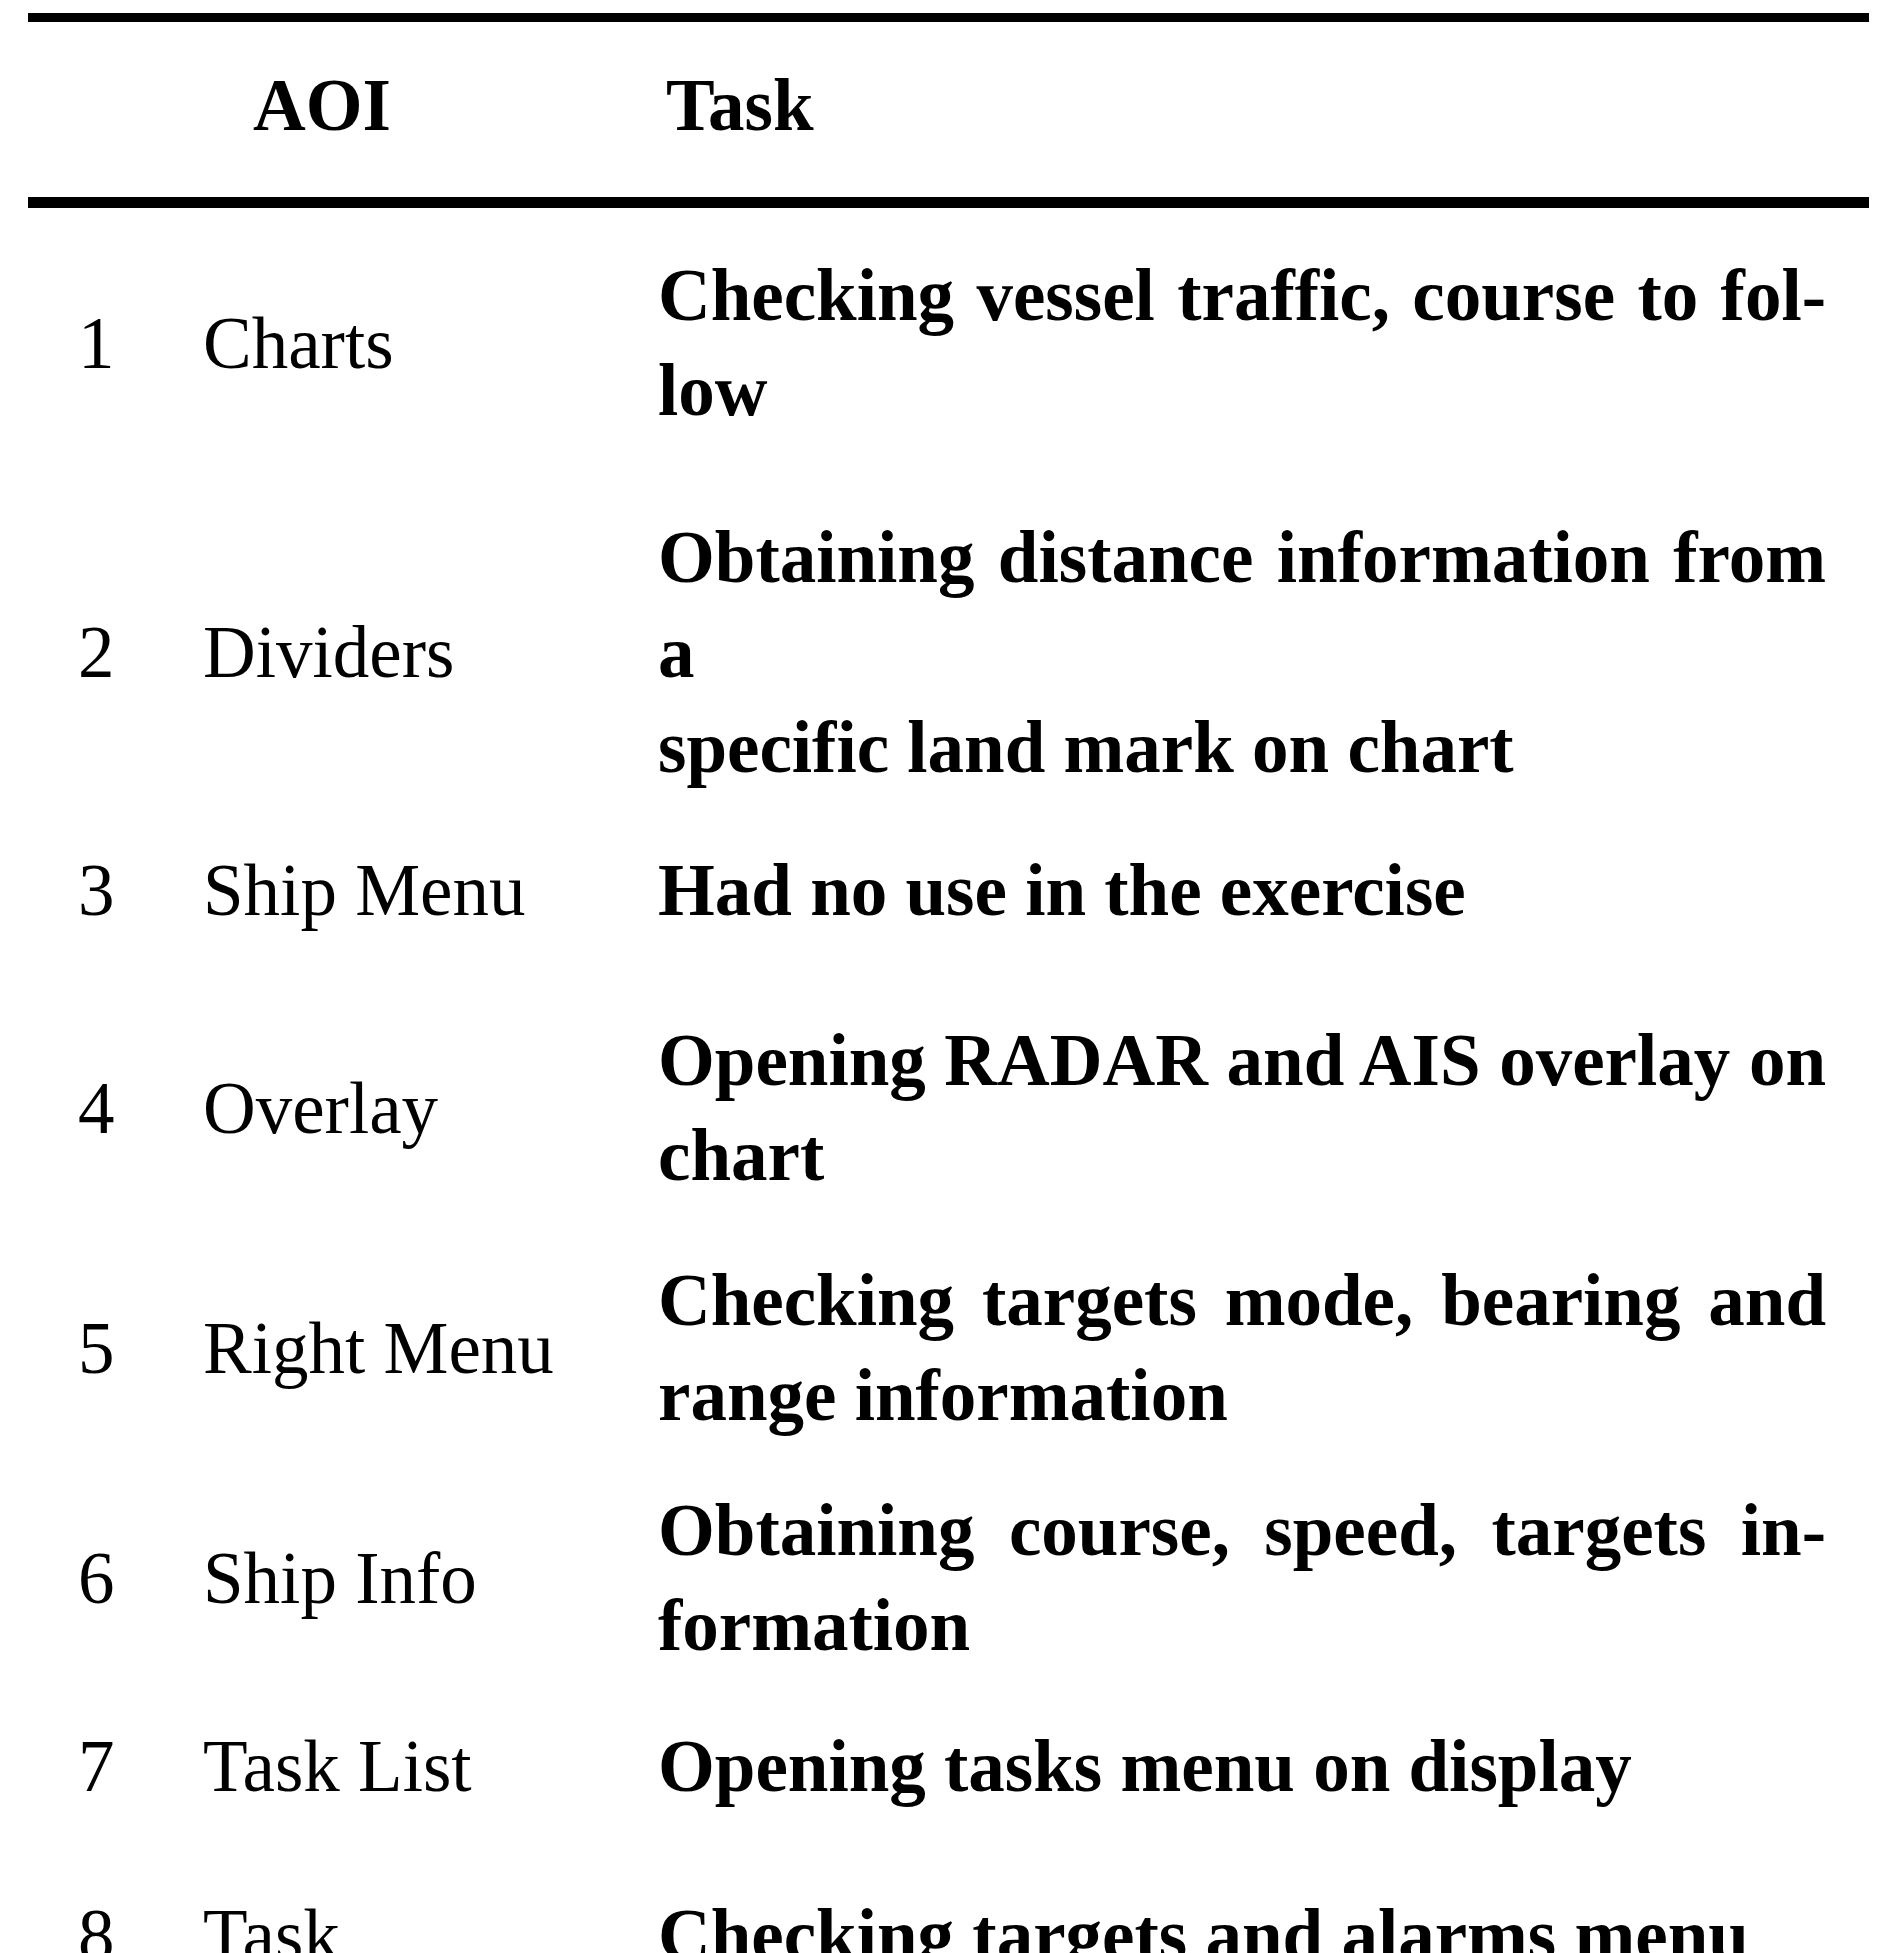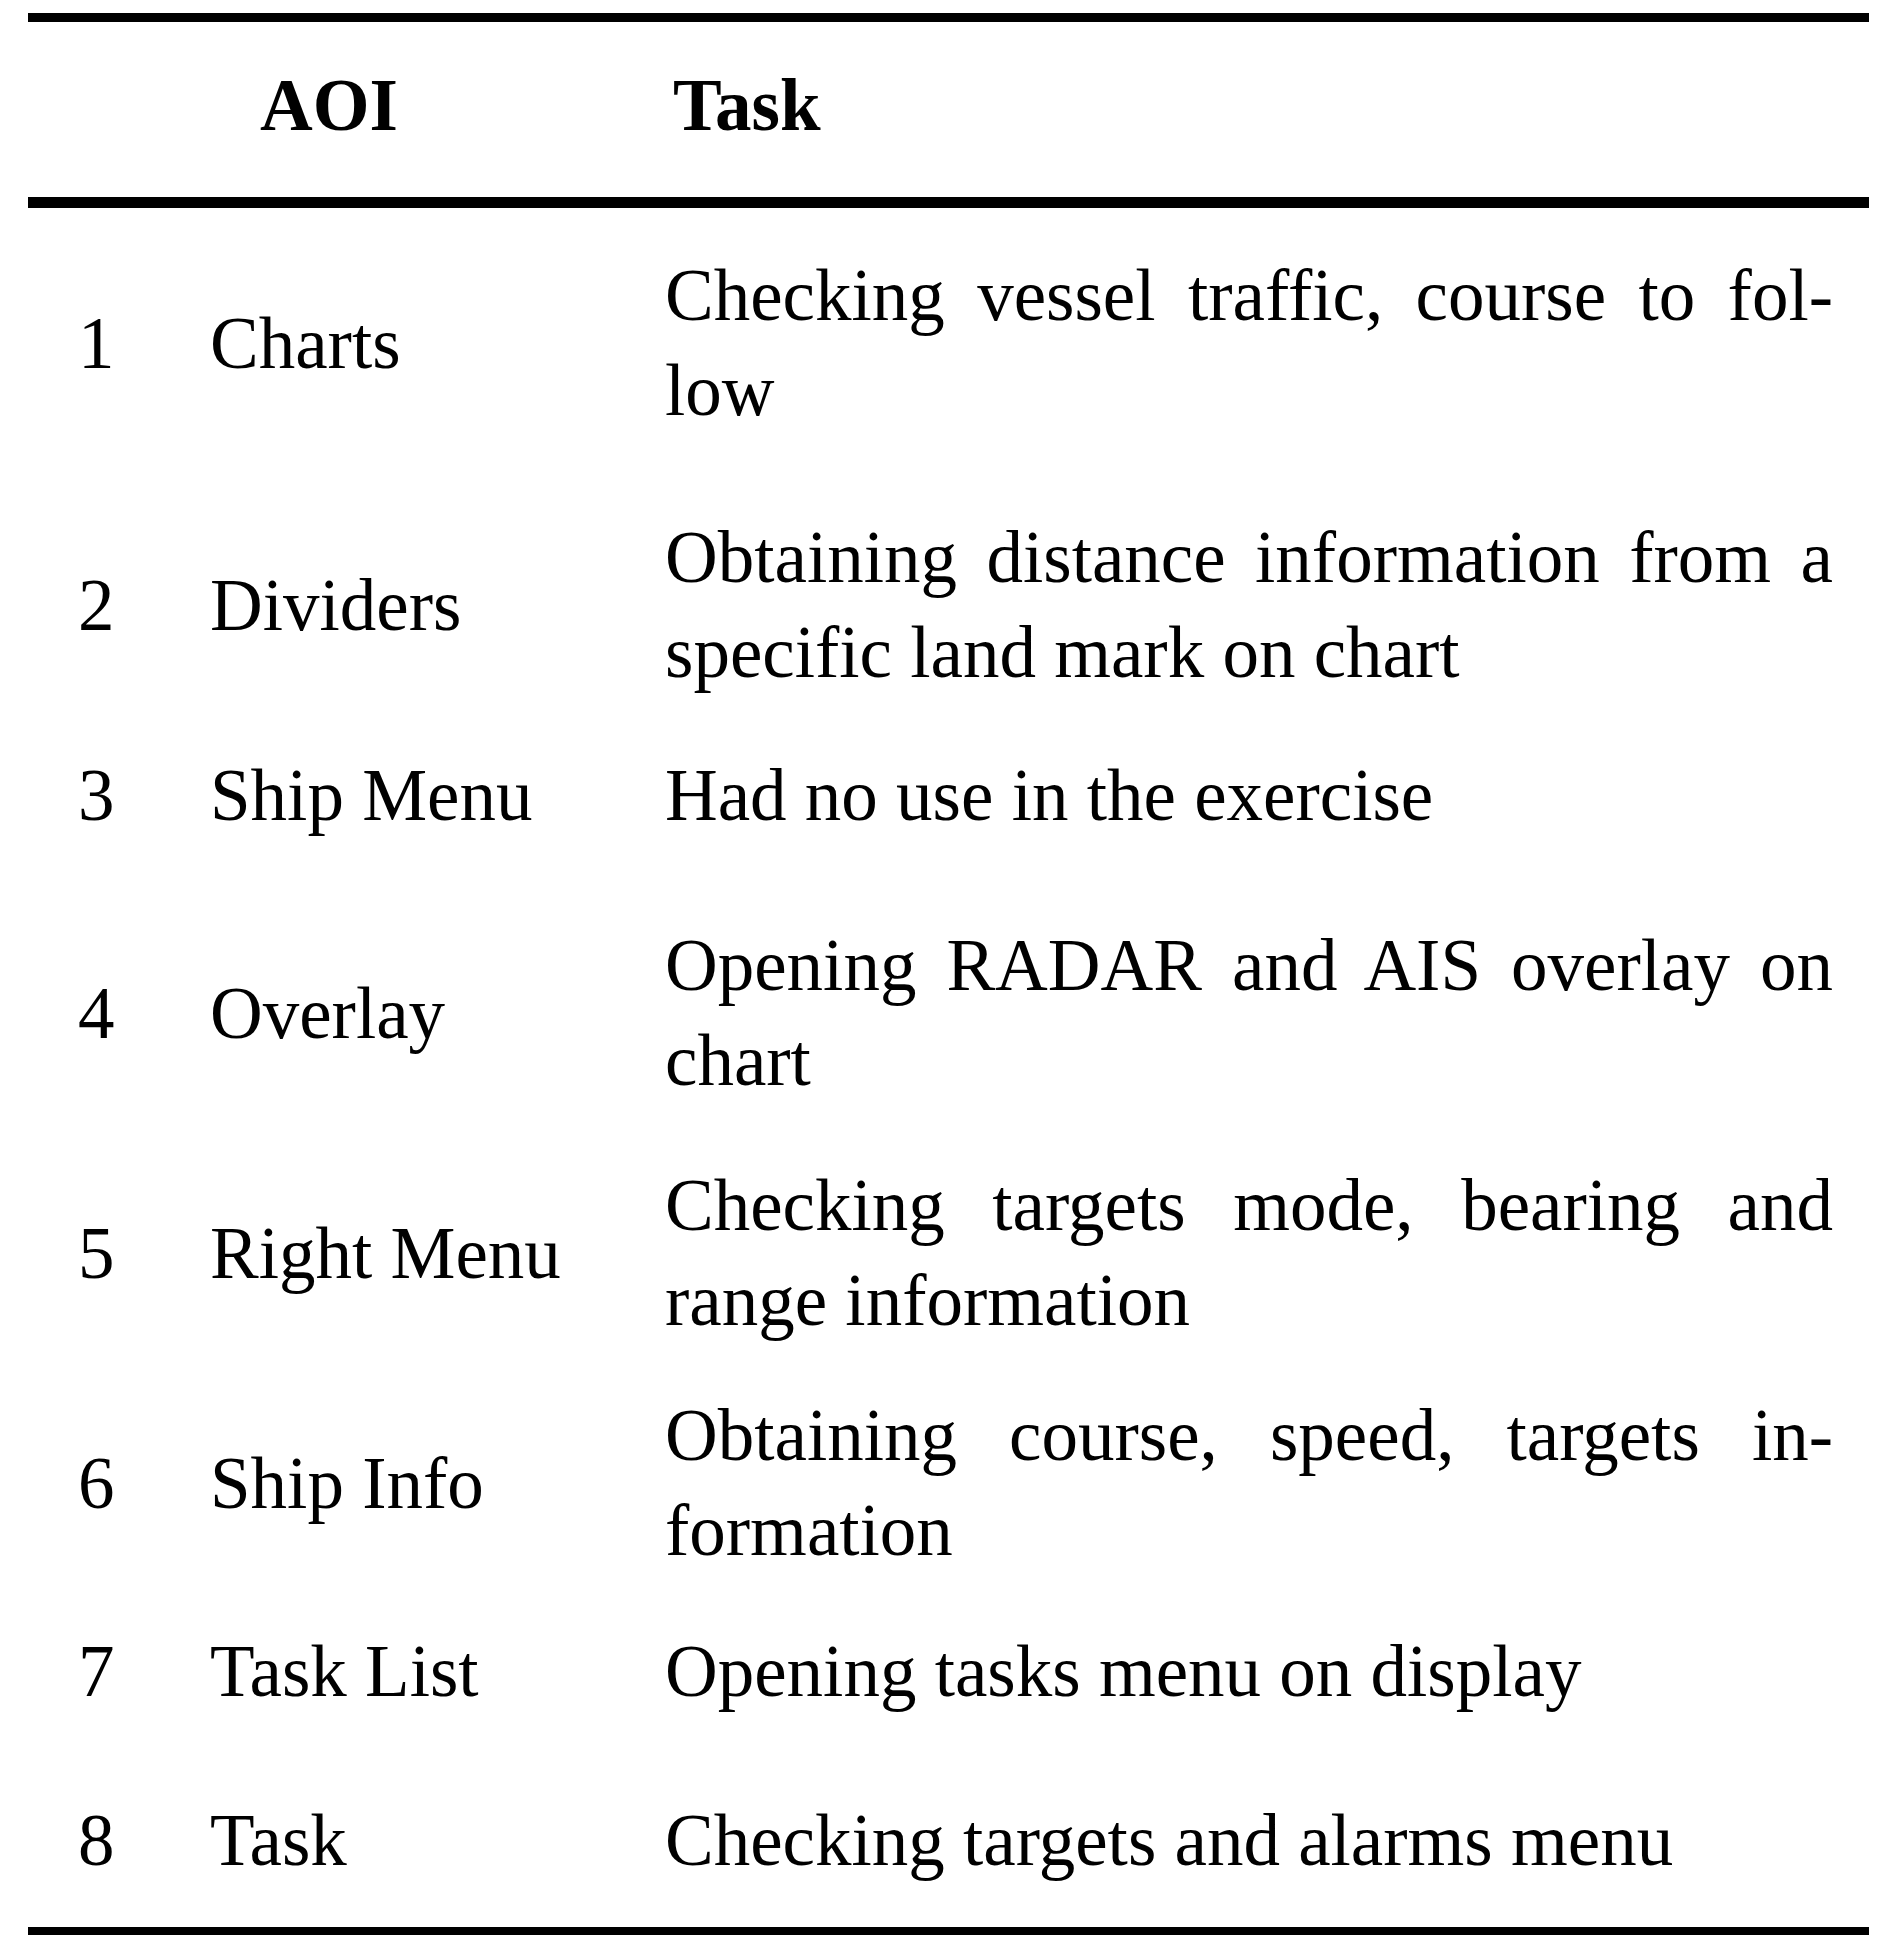--- a/index.html
+++ b/index.html
@@ -30,27 +30,27 @@
     align-items: center;
     padding: 36px 0 44px 78px;
     font-weight: bold;
   }
   .row {
     display: flex;
     align-items: center;
     padding-left: 78px;
   }
   .num-cell  { width: 125px; flex: none; }
-  .aoi-cell  { width: 455px; flex: none; margin-left: 7px; }
+  .aoi-cell  { width: 455px; flex: none; }
   .task-cell { width: 1168px; flex: none; }
 
   .header-row .aoi-cell  { padding-left: 50px; box-sizing: border-box; }
   .header-row .task-cell { padding-left: 8px;  box-sizing: border-box; }
 
-  .line { text-align: left; }
+  .line { text-align: left; font-weight: bold; }
   .line.just {
     text-align: justify;
     text-align-last: justify;
   }
 
   
   .row:nth-child(1) { padding-top: 40px; padding-bottom: 48px; }
   .row:nth-child(2) { padding-top: 24px; padding-bottom: 24px; }
   .row:nth-child(3) { padding-top: 24px; padding-bottom: 45px; }
   .row:nth-child(4) { padding-top: 30px; padding-bottom: 31px; }

